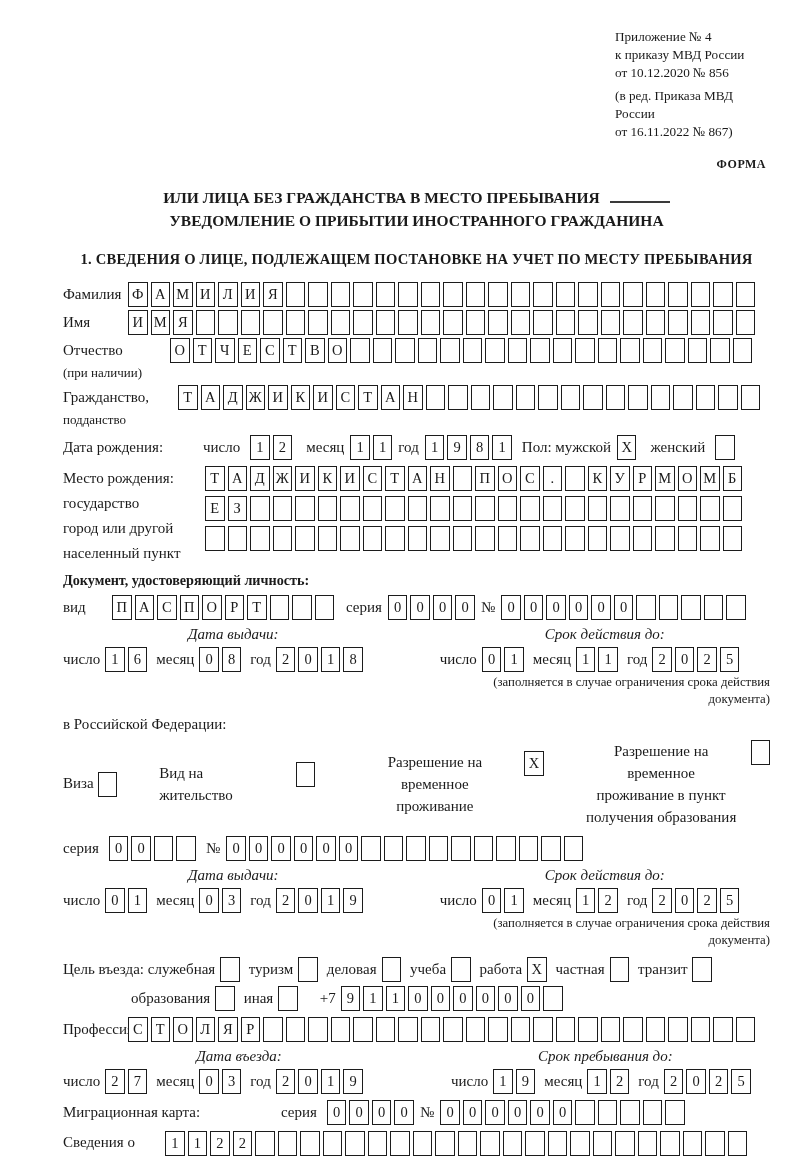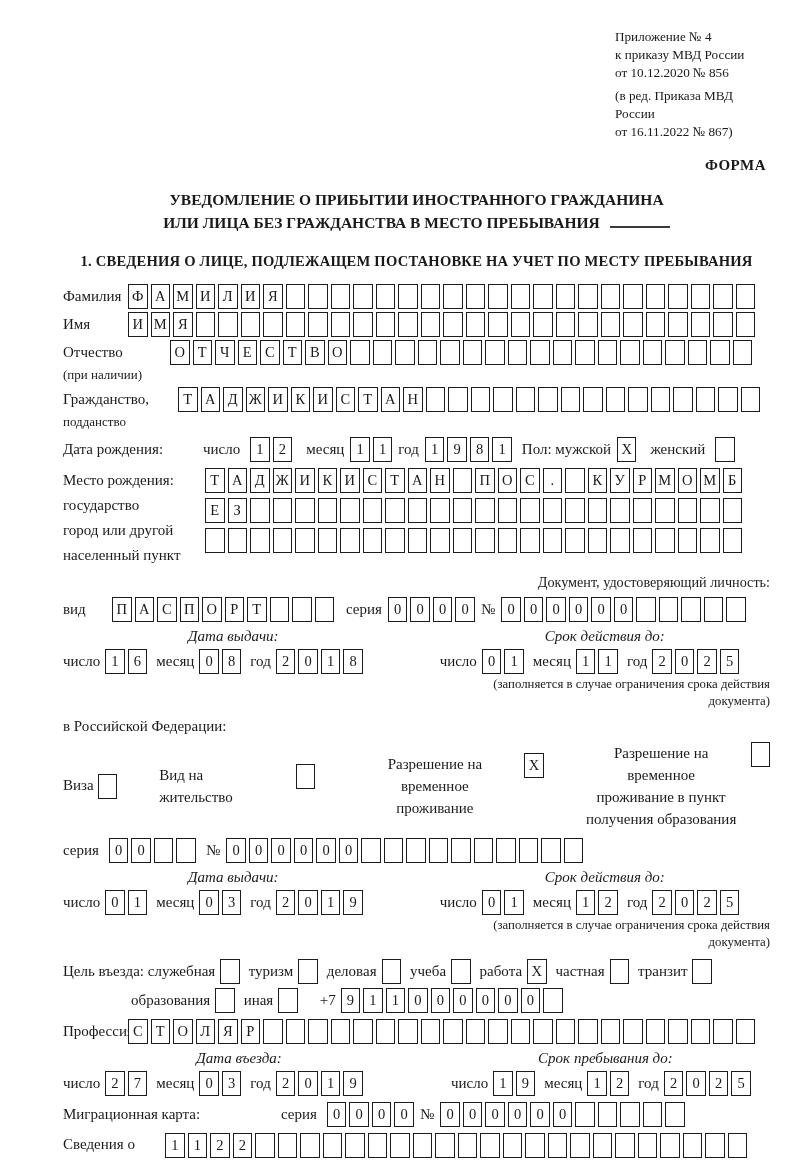--- a/index.html
+++ b/index.html
@@ -8,21 +8,21 @@
     width: 800px; height: 1163px; overflow: hidden;
     color: #1a1a1a;
     font-family: "Liberation Serif", serif;
     font-size: 15px;
   }
   .page { padding: 28px 30px 0 63px; }
 
   
   .annex { margin-left: 552px; font-size: 13.2px; line-height: 18px; }
   .annex .ed { margin-top: 5px; }
-  .forma { text-align: right; font-weight: bold; font-size: 15px; margin-top: 16px; padding-right: 4px; letter-spacing: .5px; }
+  .forma { text-align: right; font-weight: bold; font-size: 12px; margin-top: 16px; padding-right: 4px; letter-spacing: .5px; }
 
   .title { text-align: center; font-weight: bold; font-size: 15.5px; margin-top: 14px; line-height: 23px; }
   .blank-line { display: inline-block; width: 60px; border-bottom: 2px solid #3a3a3a; height: 14px; margin-left: 10px; }
 
   .sec-heading { text-align: center; font-weight: bold; font-size: 14.6px; margin-top: 19px; letter-spacing: .2px; }
 
   
   .row { display: flex; align-items: flex-start; margin-bottom: 3px; }
   .label { flex: none; line-height: 25px; }
   .sublab { font-size: 13px; line-height: 19px; }
@@ -30,21 +30,21 @@
 
   .cells { display: flex; gap: 3px; flex: none; }
   .cell {
     width: 19.5px; height: 25px; flex: none;
     border: 1.8px solid #1c1c1c;
     display: flex; align-items: center; justify-content: center;
     font-size: 14.5px; background: #fff;
   }
   .stack > .cells { margin-bottom: 5px; }
 
-  .doc-heading { text-align: right; font-weight: normal; font-size: 14.2px; margin: 6px 0 6px 0; }
+  .doc-heading { text-align: left; font-weight: bold; font-size: 14.2px; margin: 6px 0 6px 0; }
   .gap6 { margin-right: 6px; } .gap10 { margin-right: 10px; } .gap14 { margin-right: 14px; }
 
   .dategrid { display: flex; margin-top: 5px; }
   .dg-left { width: 352px; margin-right: 36px; }
   .dg-caption { text-align: center; line-height: 19px; font-style: italic; }
   .dg-fields { display: flex; align-items: center; margin-top: 3px; }
   .dg-fields .dlab { line-height: 25px; margin: 0 5px 0 0; }
   .dg-fields .cells { margin-right: 9px; }
   .dg-note { font-size: 12.8px; line-height: 17px; text-align: right; margin-top: 2px; }
 
@@ -71,22 +71,22 @@
     <div>Приложение № 4</div>
     <div>к приказу МВД России</div>
     <div>от 10.12.2020 № 856</div>
     <div class="ed">(в ред. Приказа МВД России</div>
     <div>от 16.11.2022 № 867)</div>
   </div>
 
   <div class="forma">ФОРМА</div>
 
   <div class="title">
+    <div><span>ИЛИ ЛИЦА БЕЗ ГРАЖДАНСТВА В МЕСТО ПРЕБЫВАНИЯ</span><span class="blank-line"></span></div>
     <div>УВЕДОМЛЕНИЕ О ПРИБЫТИИ ИНОСТРАННОГО ГРАЖДАНИНА</div>
-    <div><span>ИЛИ ЛИЦА БЕЗ ГРАЖДАНСТВА В МЕСТО ПРЕБЫВАНИЯ</span><span class="blank-line"></span></div>
   </div>
 
   <div class="sec-heading">1. СВЕДЕНИЯ О ЛИЦЕ, ПОДЛЕЖАЩЕМ ПОСТАНОВКЕ НА УЧЕТ ПО МЕСТУ ПРЕБЫВАНИЯ</div>
 
   <div class="row mt14">
     <div class="label w65">Фамилия</div>
     <div class="cells">
         <span class="cell">Ф</span>
         <span class="cell">А</span>
         <span class="cell">М</span>

